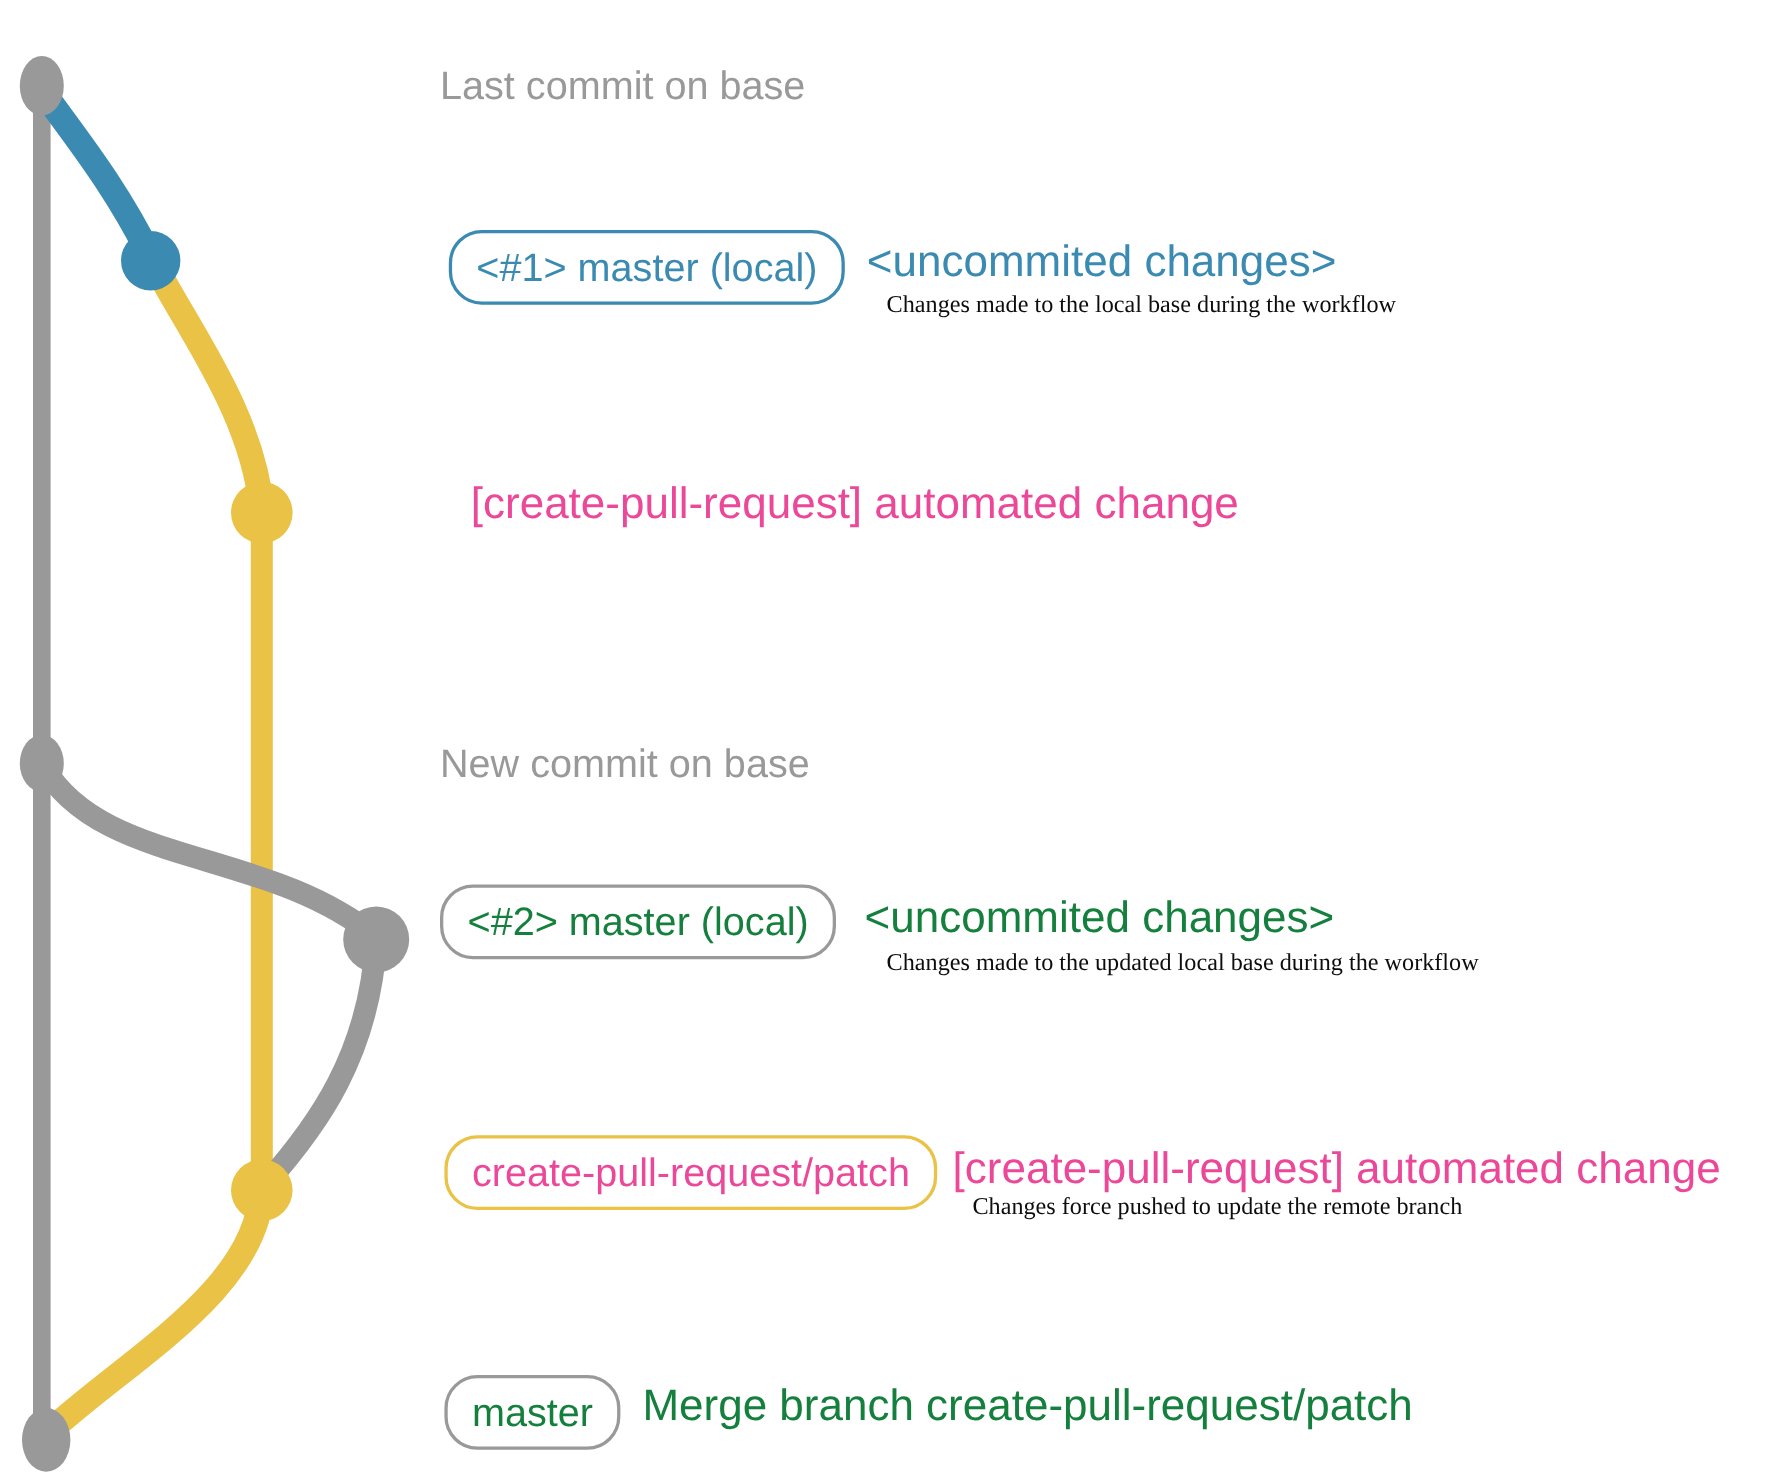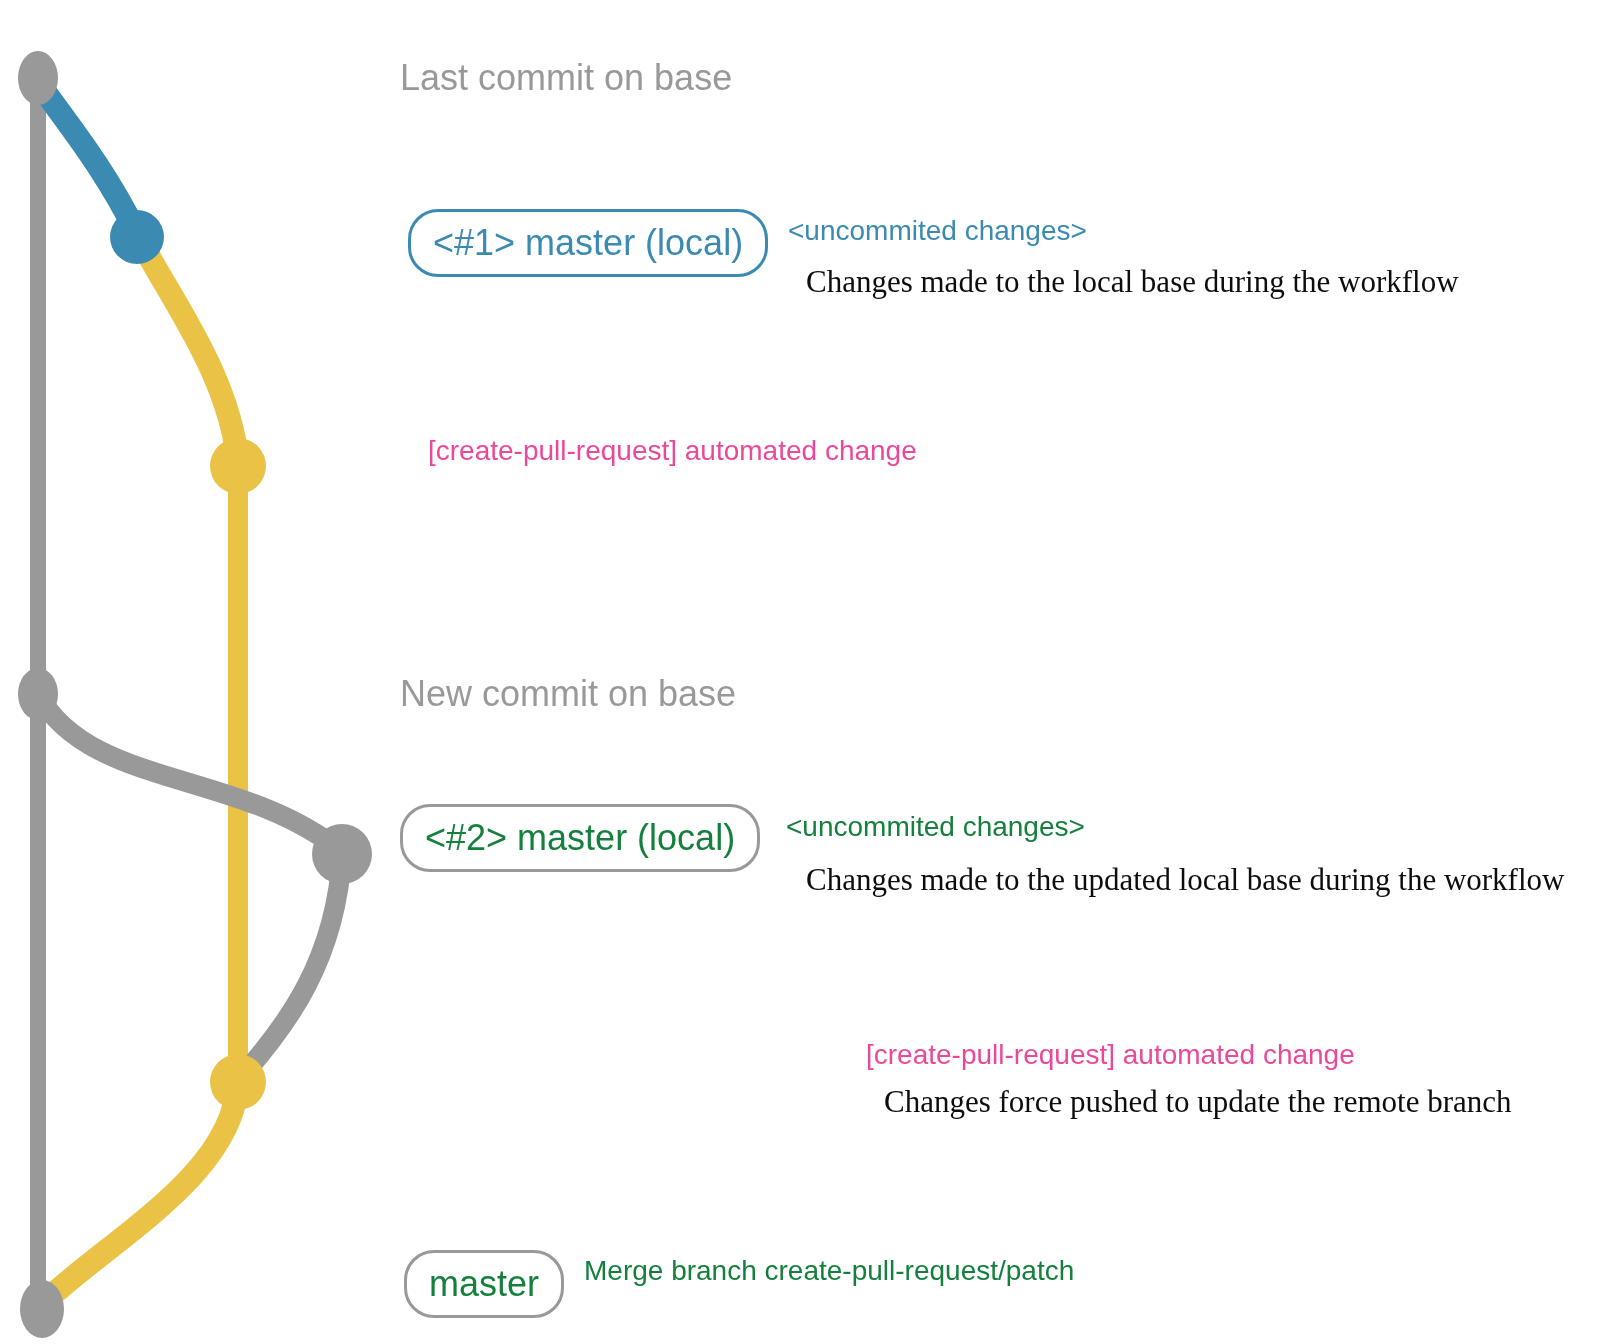--- a/index.html
+++ b/index.html
@@ -15,39 +15,39 @@
   .graph-svg{position:absolute;left:0;top:0;}
   .label{
     position:absolute;
     font-size:36px;
     line-height:1.1;
     color:#999999;
     white-space:nowrap;
   }
   .note{
     position:absolute;
-    font-size:28px;
+    font-size:40px;
     line-height:1.1;
     white-space:nowrap;
   }
   .badge{
     position:absolute;
     display:inline-block;
     font-size:36px;
     line-height:54px;
     padding:4px 22px;
     border:3px solid;
     border-radius:30px;
     white-space:nowrap;
     background:#ffffff;
   }
   .caption{
     position:absolute;
     font-family:"Liberation Serif", serif;
-    font-size:31px;
+    font-size:22px;
     line-height:1.15;
     color:#0d0d0d;
     white-space:nowrap;
   }
   .c-gray{color:#15803d;border-color:#999999;}
   .c-blue{color:#3a8ab2;border-color:#3a8ab2;}
   .c-yellow{color:#ec4899;border-color:#e9c246;}
 </style>
 </head>
 <body>
@@ -86,19 +86,20 @@
   <div class="caption" style="left:806px;top:240px">Changes made to the local base during the workflow</div>
 
   <div class="note c-yellow" style="left:428px;top:412px">[create-pull-request] automated change</div>
 
   <div class="label" style="left:400px;top:650px">New commit on base</div>
 
   <div class="badge c-gray" style="left:400px;top:780px">&lt;#2&gt; master (local)</div>
   <div class="note c-gray" style="left:786px;top:788px">&lt;uncommited changes&gt;</div>
   <div class="caption" style="left:806px;top:838px">Changes made to the updated local base during the workflow</div>
 
+  <div class="badge c-yellow" style="left:404px;top:1008px">create-pull-request/patch</div>
   <div class="note c-yellow" style="left:866px;top:1016px">[create-pull-request] automated change</div>
   <div class="caption" style="left:884px;top:1060px">Changes force pushed to update the remote branch</div>
 
   <div class="badge c-gray" style="left:404px;top:1226px">master</div>
   <div class="note c-gray" style="left:584px;top:1232px">Merge branch create-pull-request/patch</div>
 
 </div>
 
 </body></html>

